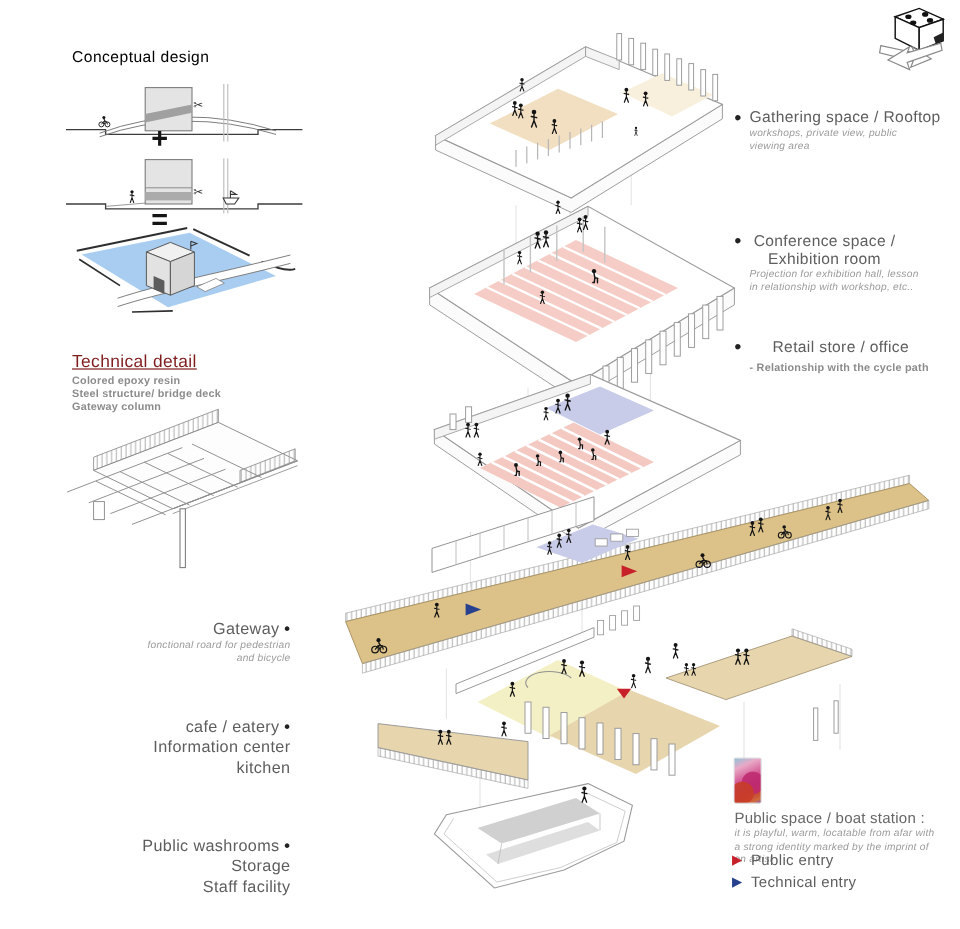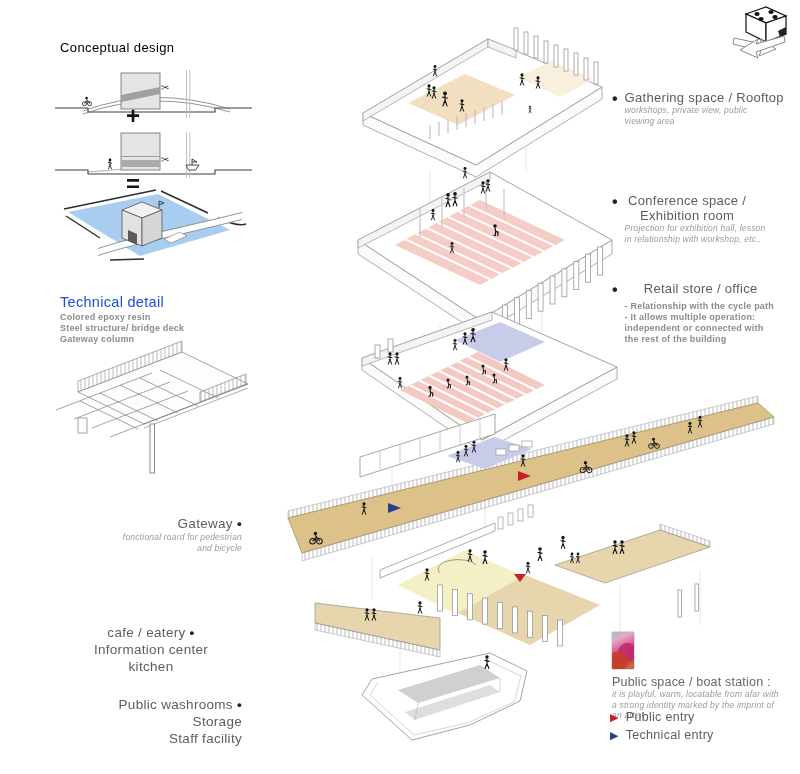--- a/index.html
+++ b/index.html
@@ -4,21 +4,21 @@
 <style>
   html,body{margin:0;padding:0;}
   body{
     width:800px;height:774px;position:relative;overflow:hidden;
     background:#ffffff;
     font-family:"Liberation Sans", sans-serif;
     color:#5a5a5a;
   }
   .abs{position:absolute;}
   .h1{font-size:13px;letter-spacing:.4px;color:#000000;}
-  .h2{font-size:14.5px;letter-spacing:.3px;color:#1d4ed8;}
+  .h2{font-size:14.5px;letter-spacing:.3px;color:#7f1d1d;text-decoration:underline;}
   .sub{font-size:8.5px;line-height:10.5px;color:#9a9a9a;letter-spacing:.2px;font-style:italic;}
   .sub2{font-size:9px;line-height:11px;color:#8b8b8b;letter-spacing:.2px;font-weight:bold;}
   .biglab{font-size:13.5px;line-height:17px;color:#5d5d5d;letter-spacing:.3px;}
   .r-title{font-size:13px;color:#5d5d5d;letter-spacing:.3px;line-height:15px;text-align:center;}
   .bullet{color:#222;font-weight:bold;}
   .opsym{font-size:24px;font-weight:bold;color:#141414;line-height:20px;}
   .legend-row{display:flex;align-items:center;gap:7px;font-size:12.5px;color:#5d5d5d;margin-bottom:4px;letter-spacing:.3px;}
   .tri{font-size:11px;line-height:11px;}
   .tri.red{color:#c8202a;}
   .tri.blue{color:#28418f;}
@@ -133,21 +133,21 @@
   </g>
   <rect x="38" y="78" width="9" height="15" fill="#fff" stroke="#8d8d8d" stroke-width="0.8"></rect>
   <rect x="110" y="84" width="4.5" height="49" fill="#fff" stroke="#7d7d7d" stroke-width="0.9"></rect>
 </svg>
 
 <div class="abs" style="left:70px;top:515px;width:172px;text-align:right;">
   <div class="biglab"><span>Gateway</span> <span class="bullet">•</span></div>
   <div class="sub" style="width:120px;margin-left:52px;">fonctional roard for pedestrian and bicycle</div>
 </div>
 
-<div class="abs" style="left:60px;top:624px;width:182px;text-align:center;">
+<div class="abs" style="left:60px;top:597px;width:182px;text-align:right;">
   <div class="biglab"><span>cafe / eatery</span> <span class="bullet">•</span></div>
   <div class="biglab">Information center</div>
   <div class="biglab">kitchen</div>
 </div>
 
 <div class="abs" style="left:60px;top:696px;width:182px;text-align:right;">
   <div class="biglab"><span>Public washrooms</span> <span class="bullet">•</span></div>
   <div class="biglab">Storage</div>
   <div class="biglab">Staff facility</div>
 </div>
@@ -348,21 +348,20 @@
     <div class="r-title" style="width:125px;">Conference space / Exhibition room</div>
     <div class="sub" style="width:150px;">Projection for exhibition hall, lesson in relationship with workshop, etc..</div>
   </div>
 </div>
 
 <div class="abs right-item" style="left:612px;top:281px;width:175px;">
   <span class="bullet">•</span>
   <div>
     <div class="r-title">Retail store / office</div>
     <div class="sub2" style="width:152px;margin-top:5px;">- Relationship with the cycle path</div>
-    <div class="sub2" style="width:152px;">- It allows multiple operation: independent or connected with the rest of the building</div>
   </div>
 </div>
 
 <div class="abs" style="left:612px;top:632px;display:flex;gap:6px;width:172px;flex-direction:column;">
   <div class="art-thumb"></div>
   <div style="flex:1;">
     <div style="font-size:12.5px;color:#666;letter-spacing:.2px;">Public space / boat station :</div>
     <div class="sub">it is playful, warm, locatable from afar with a strong identity marked by the imprint of an artist</div>
   </div>
 </div>

